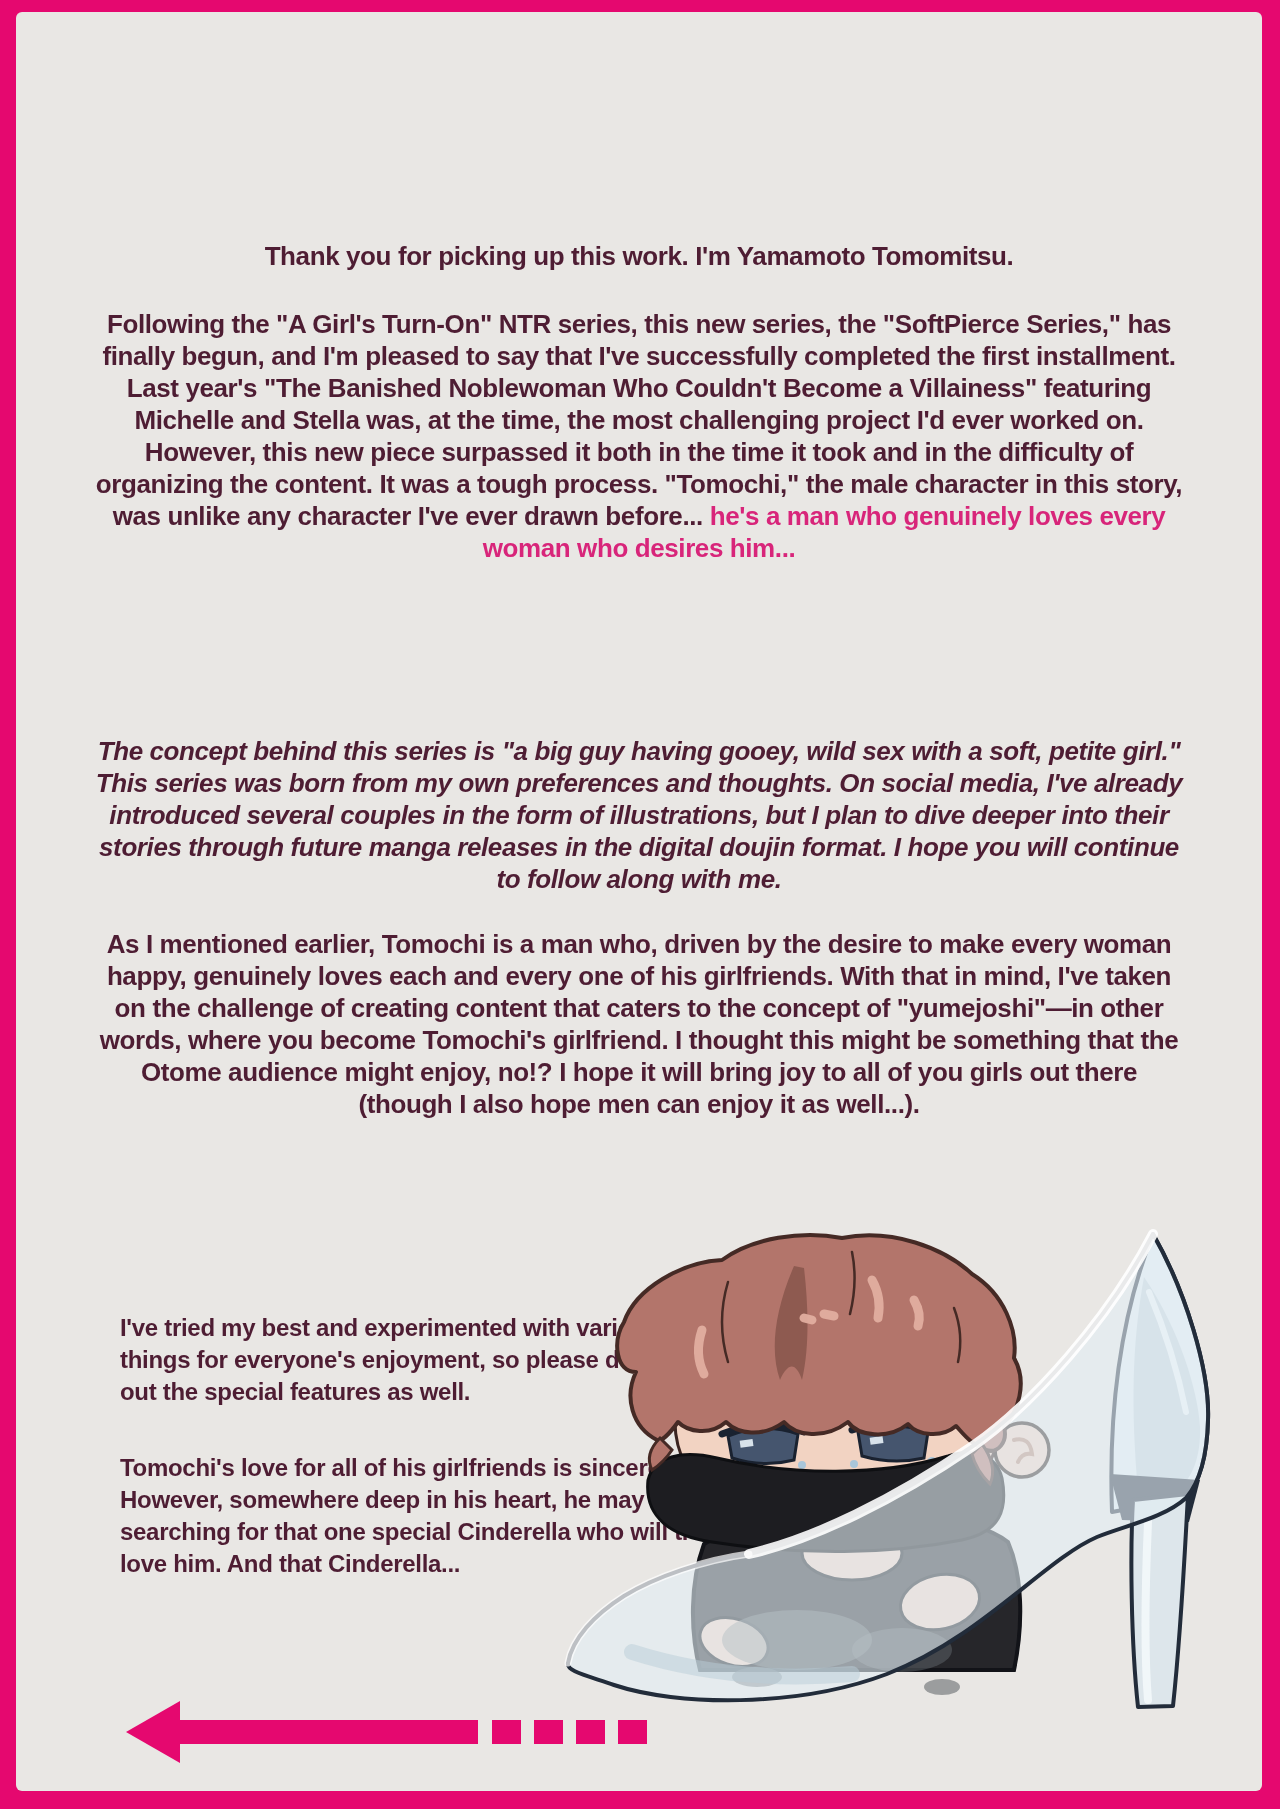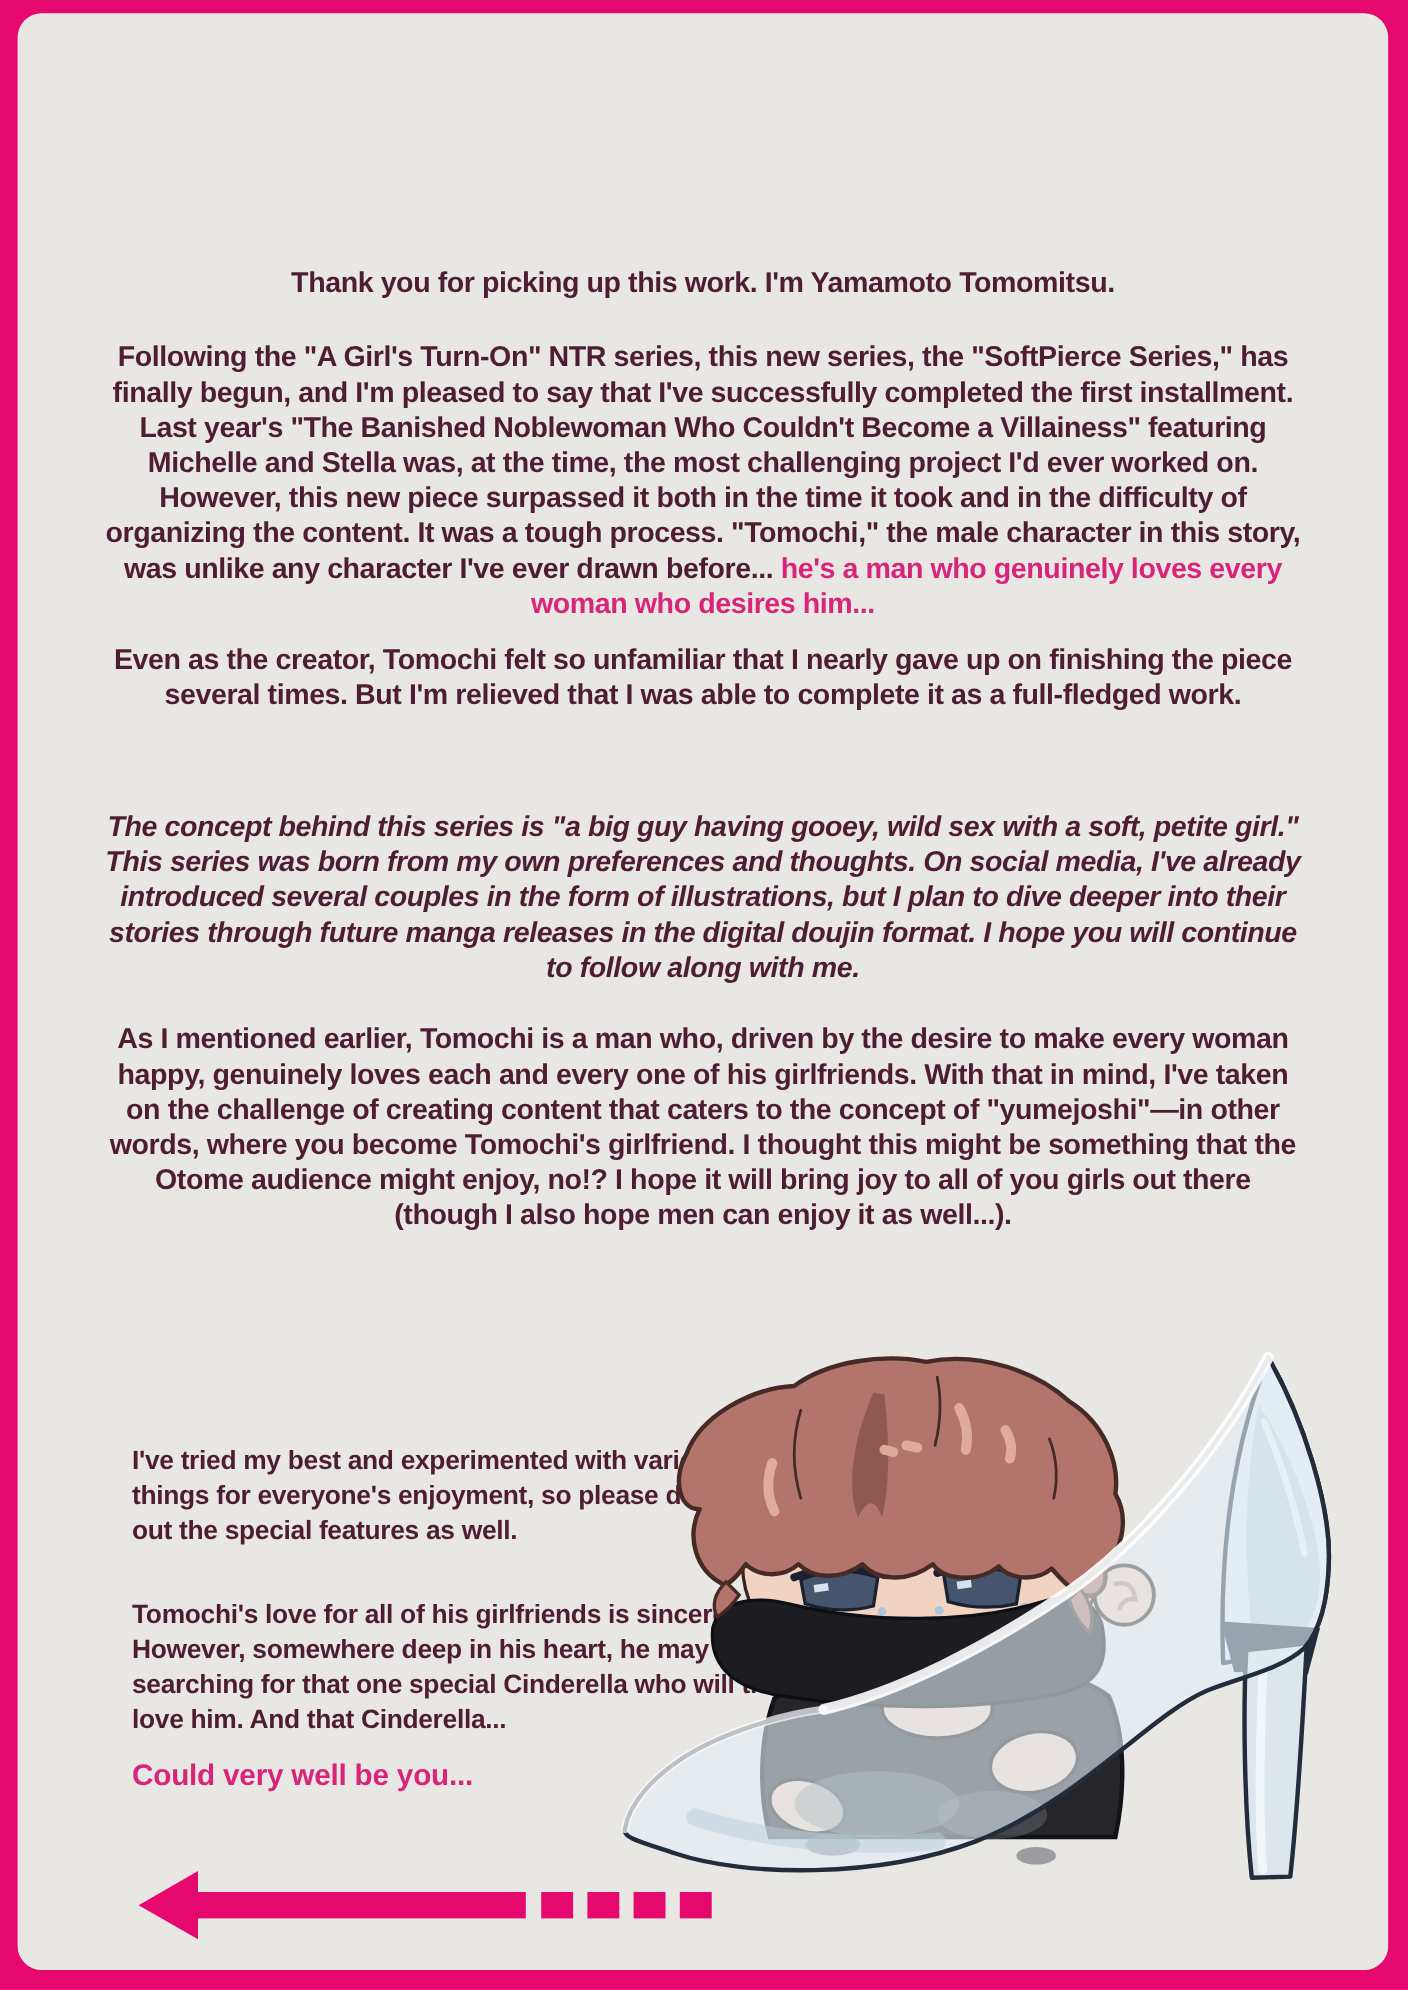--- a/index.html
+++ b/index.html
@@ -7,21 +7,21 @@
     width:1280px;height:1809px;
     background:#e5086f;
     position:relative;
     font-family:"Liberation Sans",sans-serif;
     overflow:hidden;
   }
   .page{
     position:absolute;left:16px;top:12px;
     width:1246px;height:1779px;
     background:#e9e7e4;
-    border-radius:22px;
+    border-radius:6px;
   }
   .blk{position:absolute;margin:0;font-weight:700;color:#4e1d33;}
   .center-col{
     left:50%;transform:translateX(-50%);
     width:1092px;text-align:center;
     font-size:26px;line-height:32px;letter-spacing:-0.4px;
   }
   .left-col{
     left:104px;text-align:left;
     font-size:24px;line-height:32px;letter-spacing:-0.3px;
@@ -60,31 +60,29 @@
 </style>
 </head>
 <body>
 
 <div class="page">
 
   <p class="blk center-col t-title">Thank you for picking up this work. I'm Yamamoto Tomomitsu.</p>
 
   <p class="blk center-col t-series"><span>Following the "A Girl's Turn-On" NTR series, this new series, the "SoftPierce Series," has finally begun, and I'm pleased to say that I've successfully completed the first installment. Last year's "The Banished Noblewoman Who Couldn't Become a Villainess" featuring Michelle and Stella was, at the time, the most challenging project I'd ever worked on. However, this new piece surpassed it both in the time it took and in the difficulty of organizing the content. It was a tough process. "Tomochi," the male character in this story, was unlike any character I've ever drawn before... </span><span class="accent">he's a man who genuinely loves every woman who desires him...</span></p>
 
-  <p class="blk center-col t-creator">Even as the creator, Tomochi felt so unfamiliar that I nearly gave up on finishing the piece several times. But I'm relieved that I was able to complete it as a full-fledged work.</p>
 
   <p class="blk center-col t-concept">The concept behind this series is "a big guy having gooey, wild sex with a soft, petite girl." This series was born from my own preferences and thoughts. On social media, I've already introduced several couples in the form of illustrations, but I plan to dive deeper into their stories through future manga releases in the digital doujin format. I hope you will continue to follow along with me.</p>
 
   <p class="blk center-col t-yume">As I mentioned earlier, Tomochi is a man who, driven by the desire to make every woman happy, genuinely loves each and every one of his girlfriends. With that in mind, I've taken on the challenge of creating content that caters to the concept of "yumejoshi"—in other words, where you become Tomochi's girlfriend. I thought this might be something that the Otome audience might enjoy, no!? I hope it will bring joy to all of you girls out there (though I also hope men can enjoy it as well...).</p>
 
   <p class="blk left-col t-special">I've tried my best and experimented with various things for everyone's enjoyment, so please do check out the special features as well.</p>
 
   <p class="blk left-col t-cind">Tomochi's love for all of his girlfriends is sincere. However, somewhere deep in his heart, he may still be searching for that one special Cinderella who will truly love him. And that Cinderella...</p>
 
-  <p class="blk left-col t-close closing accent">Could very well be you...</p>
 
   <div class="arrow">
     <div class="head"></div>
     <div class="shaft"></div>
     <div class="dash d1"></div>
     <div class="dash d2"></div>
     <div class="dash d3"></div>
     <div class="dash d4"></div>
   </div>
 

